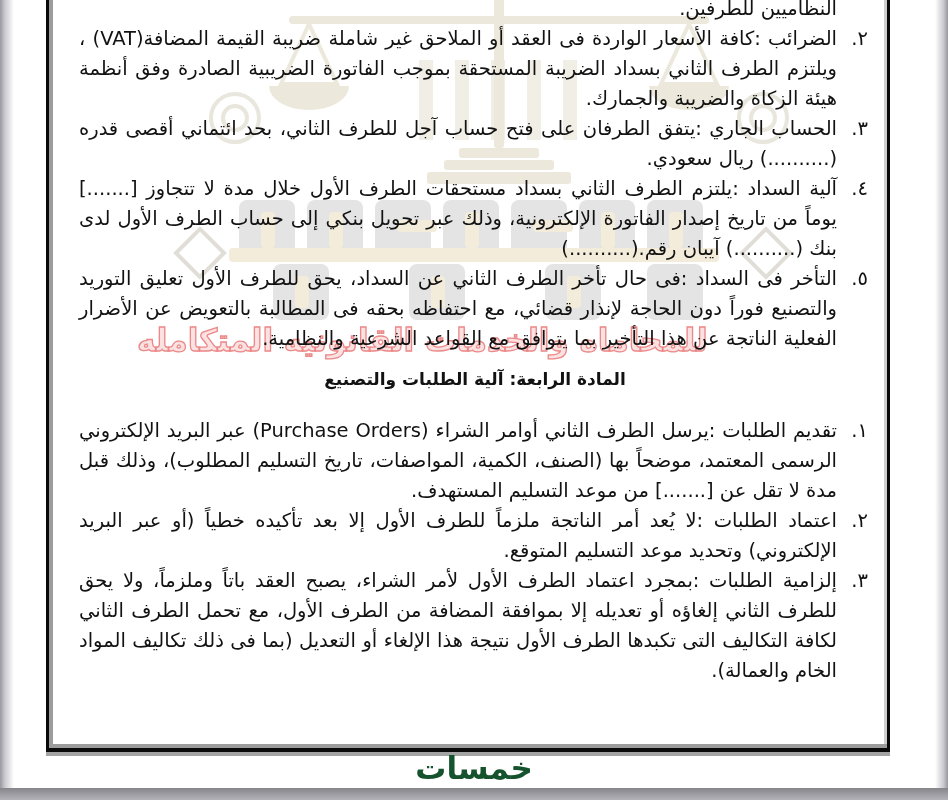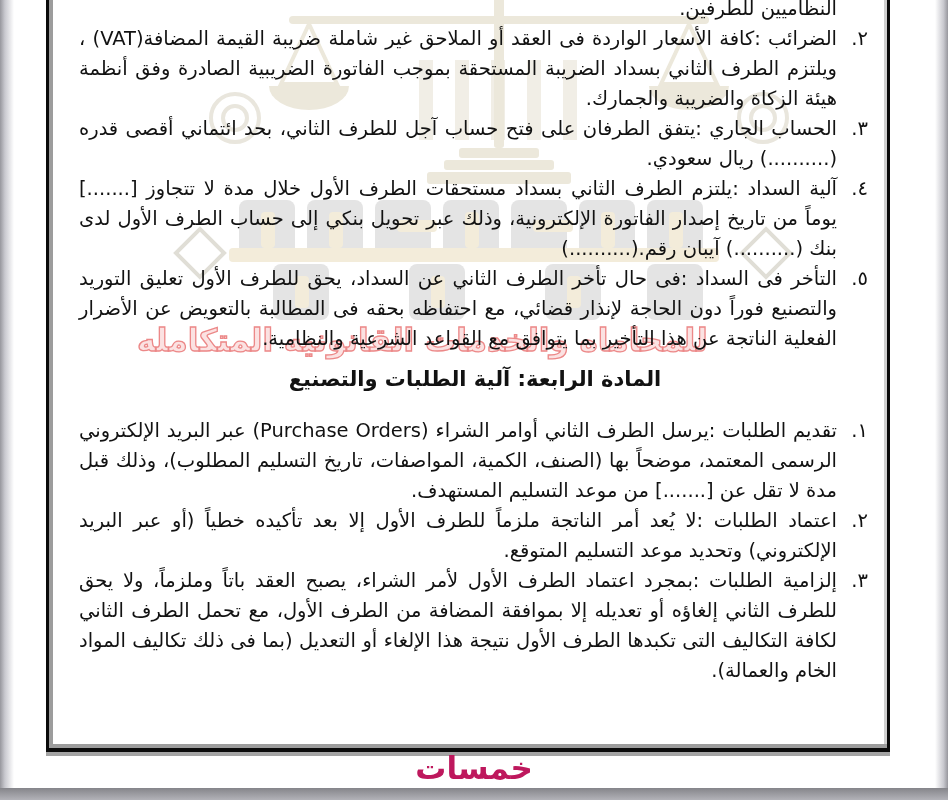--- a/index.html
+++ b/index.html
@@ -37,27 +37,27 @@
   }
 
   
   .doc{
     position:relative;z-index:2;direction:rtl;color:#121212;
     padding:2px 16px 0 30px;font-size:19.5px;line-height:30px;text-align:justify;
   }
   .li{position:relative;margin:0;padding-right:34px;}
   .li .num{position:absolute;right:3px;top:0;}
   .heading{
-    margin:8px 0 20px;text-align:center;font-size:21px;font-weight:bold;line-height:34px;
+    margin:8px 0 20px;text-align:center;font-size:17px;font-weight:bold;line-height:34px;
   }
 
   
   .khamsat{
     position:absolute;left:0;right:0;top:750px;text-align:center;z-index:3;
-    font-size:31px;font-weight:bold;color:#be185d;letter-spacing:1px;direction:rtl;
+    font-size:31px;font-weight:bold;color:#14532d;letter-spacing:1px;direction:rtl;
   }
 </style>
 </head>
 <body>
 
 <div class="stage">
 
   <div class="edge-left"></div>
   <div class="edge-right"></div>
   <div class="edge-bottom"></div>

